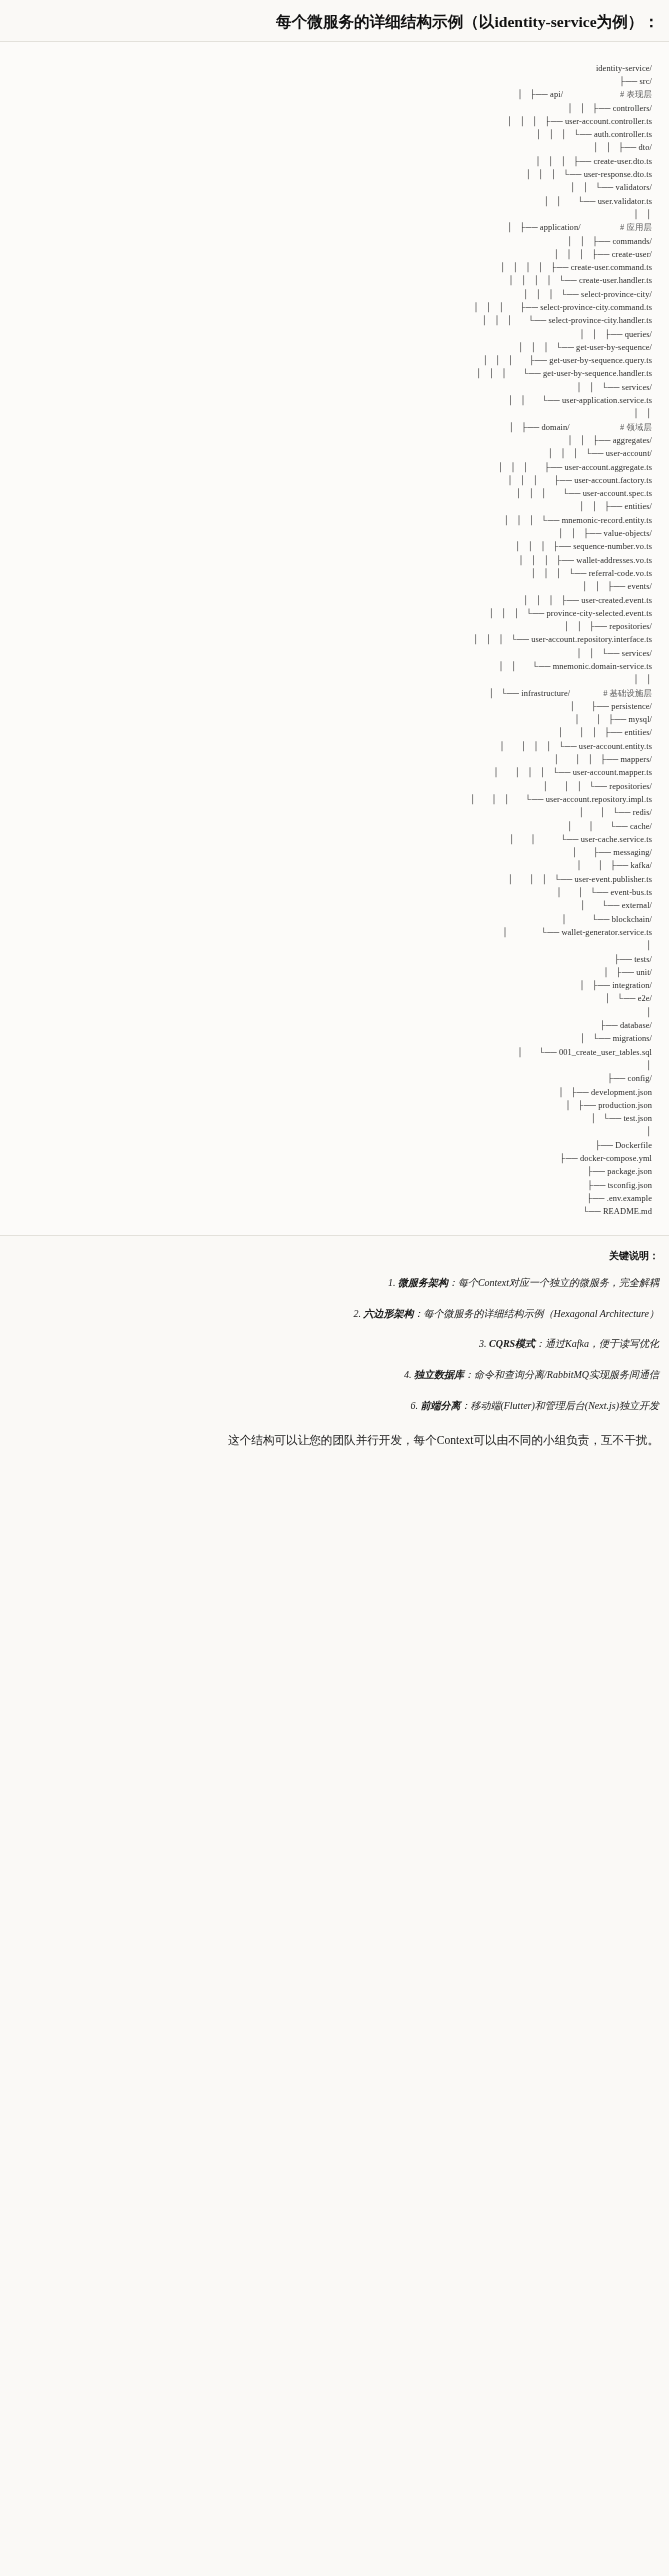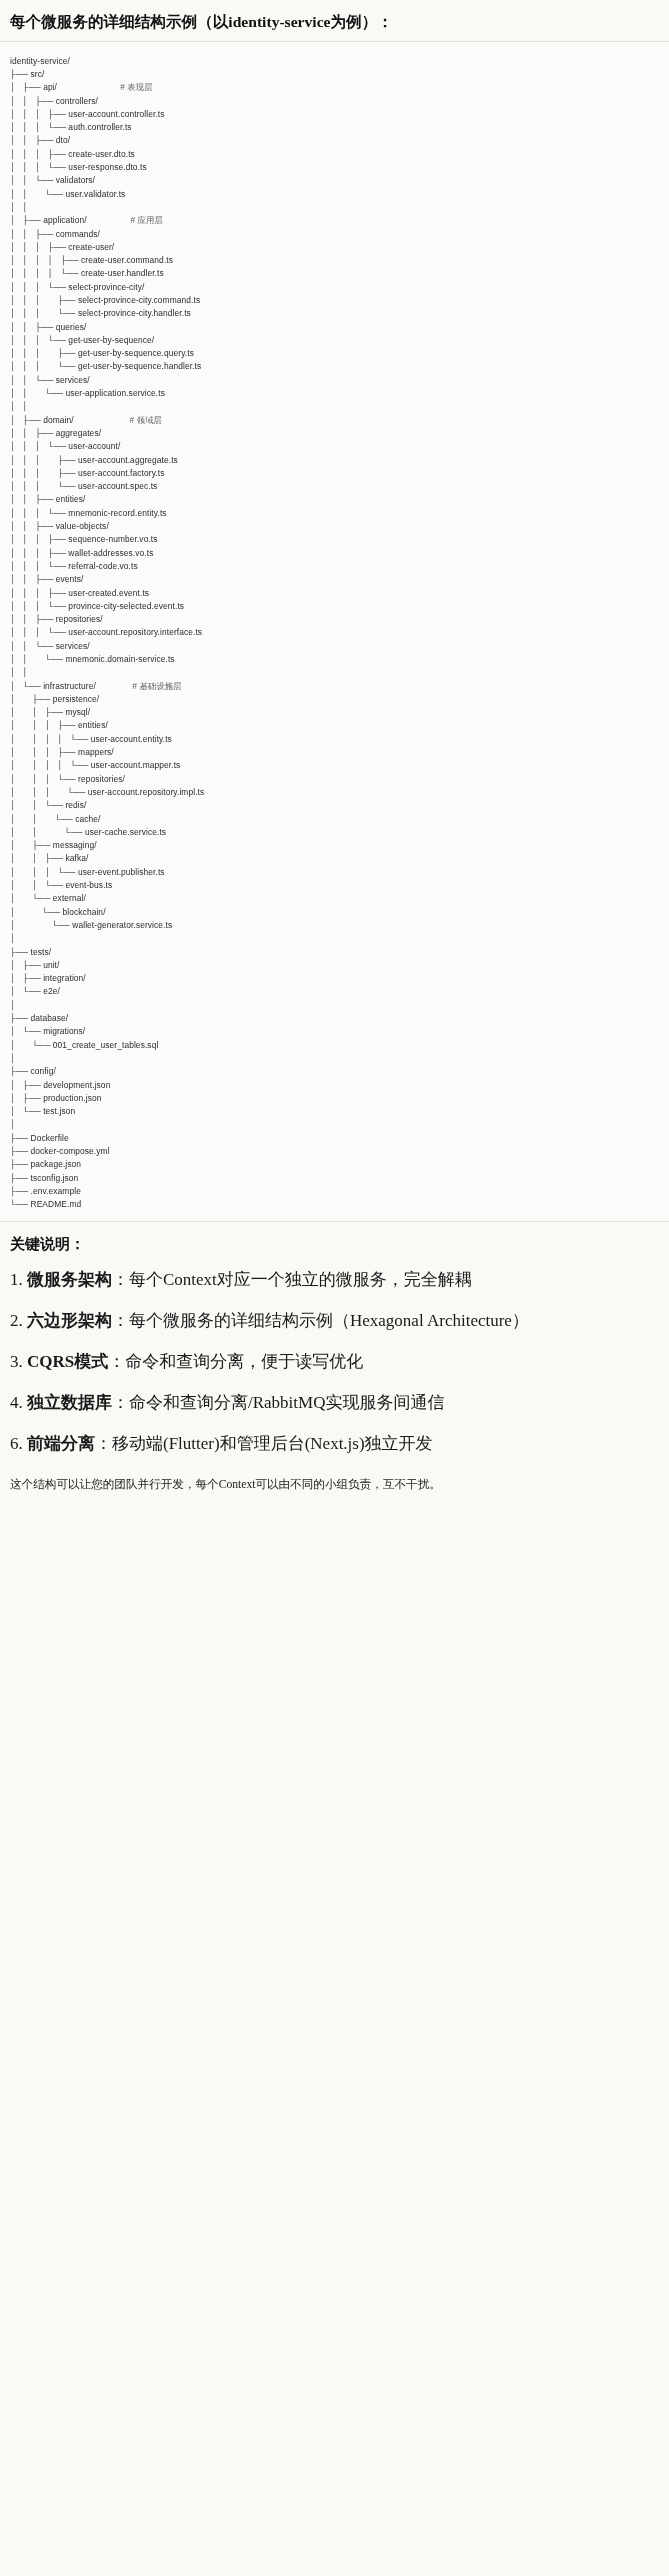--- a/index.html
+++ b/index.html
@@ -9,20 +9,21 @@
   }
   body {
     width: 669px;
     font-family: "Liberation Serif", "DejaVu Serif", serif;
     color: #1a1a1a;
   }
   .page {
     width: 669px;
     box-sizing: border-box;
     background: #6d28d9;
+    text-align: right;
   }
 
   
   .doc-header {
     padding: 11.3px 10px 8.8px 10px;
     border-bottom: 0.6px solid #e3e1db;
     background: #faf9f6;
   }
   .doc-title {
     font-size: 15.6px;
@@ -33,22 +34,22 @@
     margin: 0;
   }
 
   
   .tree-block {
     background: #fcfbf9;
     padding: 12.5px 10px 10px 10px;
     border-bottom: 0.6px solid #e3e1db;
   }
   .tree-pre {
-    margin: 0;
-    font-family: Liberation Sans, sans-serif;
+    margin: 7px;
+    font-family: Liberation Serif, serif;
     font-size: 8.4px;
     line-height: 13.3px;
     color: #2b2b2b;
     white-space: pre;
     letter-spacing: 0.1px;
     tab-size: 4;
   }
   .tree-line {
     display: block;
     white-space: pre;
@@ -57,31 +58,32 @@
   .tree-comment {
     color: #5a5a5a;
   }
 
   
   .notes {
     padding: 12.5px 10px 6.3px 10px;
     background: #faf9f6;
   }
   .notes-title {
-    font-size: 15px;
+    font-size: 10px;
     font-weight: bold;
     color: #111111;
     margin: 0 0 13.8px 0;
     line-height: 1.3;
   }
   .note-item {
-    font-size: 17px;
+    font-size: 10px;
     line-height: 1.45;
     margin: 0 0 16.3px 0;
     color: #1a1a1a;
+    font-style: italic;
   }
   .note-num {
     font-weight: normal;
   }
   .note-term {
     font-weight: bold;
   }
   .note-sep {
     font-weight: normal;
   }
@@ -106,21 +108,21 @@
 
   <div class="tree-block">
     <pre class="tree-pre"><span class="tree-line">identity-service/</span><span class="tree-line">├── src/</span><span class="tree-line"><span>│   ├── api/                          </span><span class="tree-comment"># 表现层</span></span><span class="tree-line">│   │   ├── controllers/</span><span class="tree-line">│   │   │   ├── user-account.controller.ts</span><span class="tree-line">│   │   │   └── auth.controller.ts</span><span class="tree-line">│   │   ├── dto/</span><span class="tree-line">│   │   │   ├── create-user.dto.ts</span><span class="tree-line">│   │   │   └── user-response.dto.ts</span><span class="tree-line">│   │   └── validators/</span><span class="tree-line">│   │       └── user.validator.ts</span><span class="tree-line">│   │</span><span class="tree-line"><span>│   ├── application/                  </span><span class="tree-comment"># 应用层</span></span><span class="tree-line">│   │   ├── commands/</span><span class="tree-line">│   │   │   ├── create-user/</span><span class="tree-line">│   │   │   │   ├── create-user.command.ts</span><span class="tree-line">│   │   │   │   └── create-user.handler.ts</span><span class="tree-line">│   │   │   └── select-province-city/</span><span class="tree-line">│   │   │       ├── select-province-city.command.ts</span><span class="tree-line">│   │   │       └── select-province-city.handler.ts</span><span class="tree-line">│   │   ├── queries/</span><span class="tree-line">│   │   │   └── get-user-by-sequence/</span><span class="tree-line">│   │   │       ├── get-user-by-sequence.query.ts</span><span class="tree-line">│   │   │       └── get-user-by-sequence.handler.ts</span><span class="tree-line">│   │   └── services/</span><span class="tree-line">│   │       └── user-application.service.ts</span><span class="tree-line">│   │</span><span class="tree-line"><span>│   ├── domain/                       </span><span class="tree-comment"># 领域层</span></span><span class="tree-line">│   │   ├── aggregates/</span><span class="tree-line">│   │   │   └── user-account/</span><span class="tree-line">│   │   │       ├── user-account.aggregate.ts</span><span class="tree-line">│   │   │       ├── user-account.factory.ts</span><span class="tree-line">│   │   │       └── user-account.spec.ts</span><span class="tree-line">│   │   ├── entities/</span><span class="tree-line">│   │   │   └── mnemonic-record.entity.ts</span><span class="tree-line">│   │   ├── value-objects/</span><span class="tree-line">│   │   │   ├── sequence-number.vo.ts</span><span class="tree-line">│   │   │   ├── wallet-addresses.vo.ts</span><span class="tree-line">│   │   │   └── referral-code.vo.ts</span><span class="tree-line">│   │   ├── events/</span><span class="tree-line">│   │   │   ├── user-created.event.ts</span><span class="tree-line">│   │   │   └── province-city-selected.event.ts</span><span class="tree-line">│   │   ├── repositories/</span><span class="tree-line">│   │   │   └── user-account.repository.interface.ts</span><span class="tree-line">│   │   └── services/</span><span class="tree-line">│   │       └── mnemonic.domain-service.ts</span><span class="tree-line">│   │</span><span class="tree-line"><span>│   └── infrastructure/               </span><span class="tree-comment"># 基础设施层</span></span><span class="tree-line">│       ├── persistence/</span><span class="tree-line">│       │   ├── mysql/</span><span class="tree-line">│       │   │   ├── entities/</span><span class="tree-line">│       │   │   │   └── user-account.entity.ts</span><span class="tree-line">│       │   │   ├── mappers/</span><span class="tree-line">│       │   │   │   └── user-account.mapper.ts</span><span class="tree-line">│       │   │   └── repositories/</span><span class="tree-line">│       │   │       └── user-account.repository.impl.ts</span><span class="tree-line">│       │   └── redis/</span><span class="tree-line">│       │       └── cache/</span><span class="tree-line">│       │           └── user-cache.service.ts</span><span class="tree-line">│       ├── messaging/</span><span class="tree-line">│       │   ├── kafka/</span><span class="tree-line">│       │   │   └── user-event.publisher.ts</span><span class="tree-line">│       │   └── event-bus.ts</span><span class="tree-line">│       └── external/</span><span class="tree-line">│           └── blockchain/</span><span class="tree-line">│               └── wallet-generator.service.ts</span><span class="tree-line">│</span><span class="tree-line">├── tests/</span><span class="tree-line">│   ├── unit/</span><span class="tree-line">│   ├── integration/</span><span class="tree-line">│   └── e2e/</span><span class="tree-line">│</span><span class="tree-line">├── database/</span><span class="tree-line">│   └── migrations/</span><span class="tree-line">│       └── 001_create_user_tables.sql</span><span class="tree-line">│</span><span class="tree-line">├── config/</span><span class="tree-line">│   ├── development.json</span><span class="tree-line">│   ├── production.json</span><span class="tree-line">│   └── test.json</span><span class="tree-line">│</span><span class="tree-line">├── Dockerfile</span><span class="tree-line">├── docker-compose.yml</span><span class="tree-line">├── package.json</span><span class="tree-line">├── tsconfig.json</span><span class="tree-line">├── .env.example</span><span class="tree-line">└── README.md</span></pre>
   </div>
 
   <div class="notes">
     <h2 class="notes-title">关键说明：</h2>
     <div>
         <p class="note-item"><span class="note-num">1. </span><span class="note-term">微服务架构</span><span class="note-sep">：</span><span class="note-desc">每个Context对应一个独立的微服务，完全解耦</span></p>
         <p class="note-item"><span class="note-num">2. </span><span class="note-term">六边形架构</span><span class="note-sep">：</span><span class="note-desc">每个微服务的详细结构示例（Hexagonal Architecture）</span></p>
-        <p class="note-item"><span class="note-num">3. </span><span class="note-term">CQRS模式</span><span class="note-sep">：</span><span class="note-desc">命令和查询分离，便于读写优化</span></p>
+        <p class="note-item"><span class="note-num">3. </span><span class="note-term">CQRS模式</span><span class="note-sep">：</span><span class="note-desc">通过Kafka，便于读写优化</span></p>
         <p class="note-item"><span class="note-num">4. </span><span class="note-term">独立数据库</span><span class="note-sep">：</span><span class="note-desc">命令和查询分离/RabbitMQ实现服务间通信</span></p>
         <p class="note-item"><span class="note-num">6. </span><span class="note-term">前端分离</span><span class="note-sep">：</span><span class="note-desc">移动端(Flutter)和管理后台(Next.js)独立开发</span></p>
       </div>
     <p class="closing">这个结构可以让您的团队并行开发，每个Context可以由不同的小组负责，互不干扰。</p>
   </div>
 
 </div>
 
 
 </body></html>

